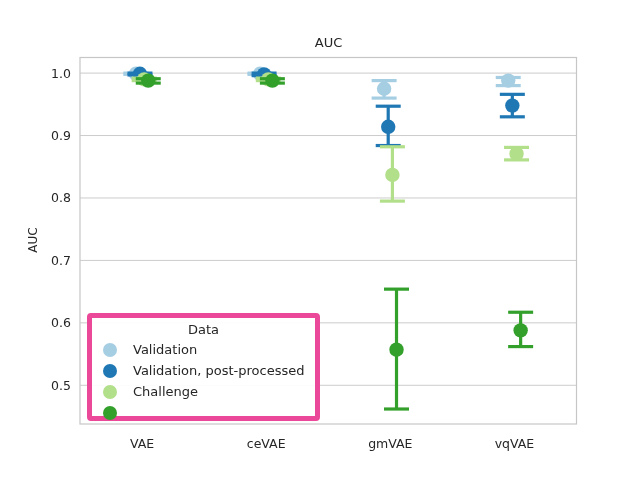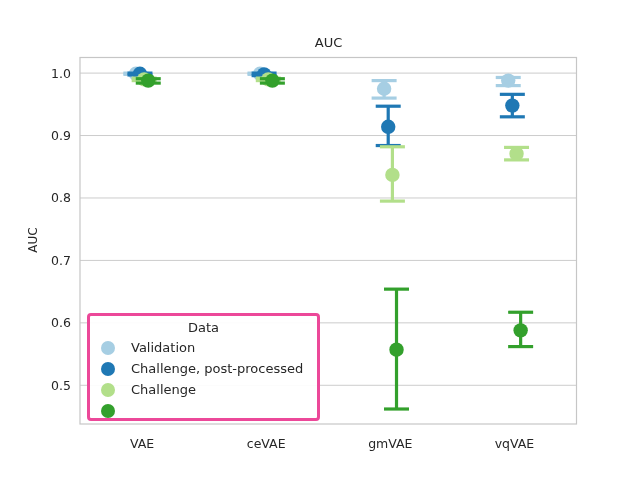--- a/index.html
+++ b/index.html
@@ -4,21 +4,21 @@
 <style>
   html,body{margin:0;padding:0;background:#ffffff;}
   body{width:640px;height:480px;font-family:"DejaVu Sans",sans-serif;}
   .figure{position:relative;width:640px;height:480px;background:#ffffff;overflow:hidden;}
   .figure svg{position:absolute;left:0;top:0;}
   .chart-title{position:absolute;left:80px;width:497px;top:35px;text-align:center;
     font-size:13px;color:#262626;}
   .y-axis-label{position:absolute;left:33px;top:240px;font-size:12px;color:#262626;
     transform:translate(-50%,-50%) rotate(-90deg);white-space:nowrap;}
   .legend{position:absolute;left:87px;top:313px;width:233px;height:108px;
-    border:3px solid #ec4899;border-radius:4px;background:rgba(255,255,255,0.92);
+    border:5px solid #ec4899;border-radius:4px;background:rgba(255,255,255,0.92);
     box-sizing:border-box;font-size:13px;color:#262626;}
   .legend-title{text-align:center;padding-top:3px;line-height:18px;}
   .legend-item{display:flex;align-items:center;height:21px;padding-left:11px;text-align:right;}
   .legend-marker{width:14px;height:14px;border-radius:50%;flex:none;}
   .legend-label{margin-left:16px;white-space:nowrap;}
 </style>
 </head>
 <body>
 
 <div class="figure">
@@ -112,21 +112,21 @@
   <div class="y-axis-label">AUC</div>
 
   <div class="legend">
     <div class="legend-title">Data</div>
     <div class="legend-item">
       <span class="legend-marker" style="background: rgb(166, 206, 227);"></span>
       <span class="legend-label">Validation</span>
     </div>
     <div class="legend-item">
       <span class="legend-marker" style="background: rgb(31, 120, 180);"></span>
-      <span class="legend-label">Challenge, post-processed</span>
+      <span class="legend-label">Validation, post-processed</span>
     </div>
     <div class="legend-item">
       <span class="legend-marker" style="background: rgb(178, 223, 138);"></span>
       <span class="legend-label">Challenge</span>
     </div>
     <div class="legend-item">
       <span class="legend-marker" style="background: rgb(51, 160, 44);"></span>
     </div>
   </div>
 

